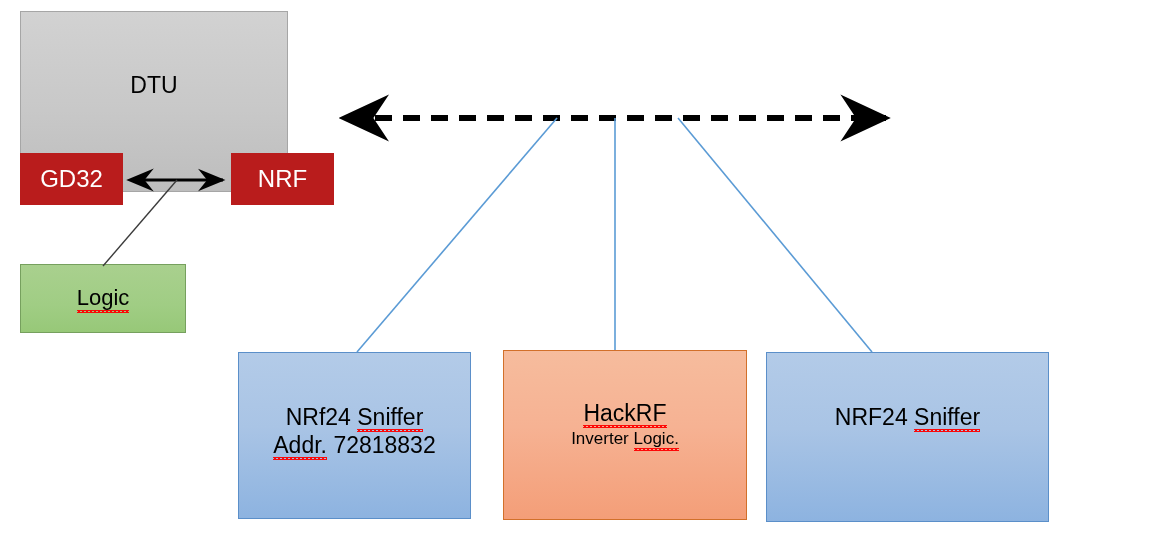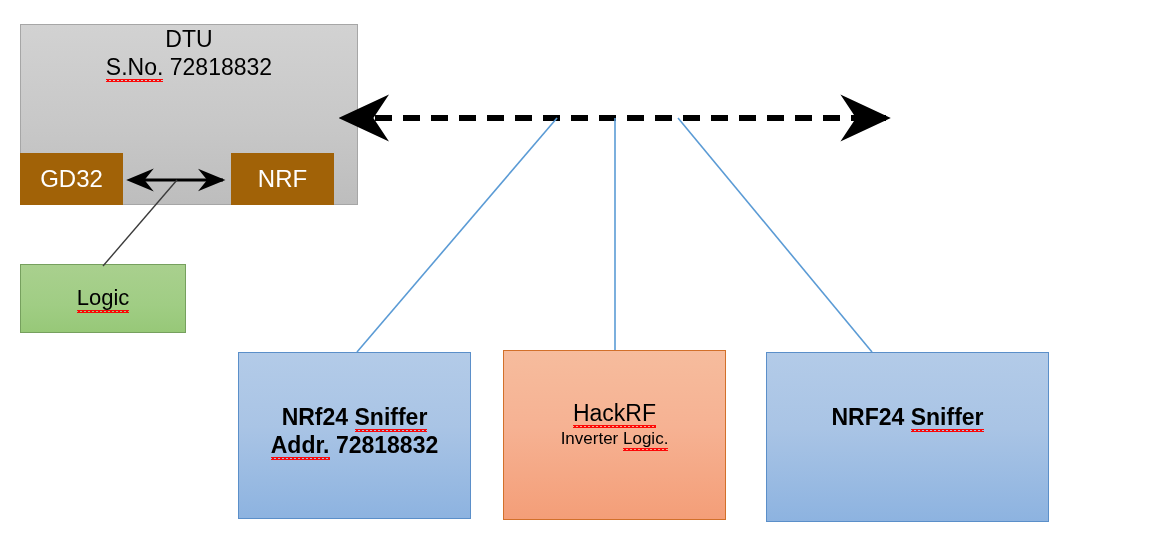--- a/index.html
+++ b/index.html
@@ -28,42 +28,43 @@
     line-height: 1.22;
   }
   
   .grey-box {
     background: linear-gradient(to bottom, #d2d2d2 0%, #c8c8c8 55%, #bdbdbd 100%);
     border: 1px solid #a6a6a6;
     color: #000000;
   }
   #dtu-box {
     left: 20px;
-    top: 24px;
-    width: 338px;
+    top: 11px;
+    width: 268px;
     height: 181px;
     justify-content: flex-start;
+    padding-top: 59px;
   }
   #inverter-box {
     left: 898px;
     top: 30px;
     width: 222px;
     height: 166px;
     justify-content: flex-start;
     padding-top: 53px;
   }
   .grey-box .line1 {
     font-size: 23px;
   }
   .grey-box .line2 {
     font-size: 23px;
   }
   
   .chip {
-    background: #a16207;
+    background: #b91c1c;
     color: #ffffff;
     font-size: 24px;
     border: none;
     top: 153px;
     height: 52px;
   }
   #gd32-box { left: 20px; width: 103px; }
   #nrf-box  { left: 231px; width: 103px; }
 
   
@@ -75,21 +76,20 @@
     background: linear-gradient(to bottom, #a9d08e 0%, #a0cd84 60%, #97c878 100%);
     border: 1px solid #76a05e;
     font-size: 22px;
     color: #000000;
   }
   
   .blue-box {
     background: linear-gradient(to bottom, #b3cbe8 0%, #a9c4e5 45%, #8db3e0 100%);
     border: 1px solid #5b8fc9;
     color: #000000;
-    font-weight: bold;
   }
   .orange-box {
     background: linear-gradient(to bottom, #f6bc9d 0%, #f6b293 45%, #f49e78 100%);
     border: 1px solid #d2702a;
     color: #000000;
   }
   #sniffer-left {
     left: 238px;
     top: 352px;
     width: 233px;
@@ -101,21 +101,21 @@
     left: 766px;
     top: 352px;
     width: 283px;
     height: 170px;
     justify-content: flex-start;
     padding-top: 50px;
   }
   #hackrf-box {
     left: 503px;
     top: 350px;
-    width: 223px;
+    width: 244px;
     height: 170px;
     justify-content: flex-start;
     padding-top: 48px;
   }
   .sniffer-l1, .sniffer-l2 { font-size: 23px; }
   .hackrf-title { font-size: 23px; margin-bottom: 2px; }
   .hackrf-l2, .hackrf-l3 { font-size: 17px; }
 
   
   .sq {
@@ -147,21 +147,20 @@
   }
   svg.overlay * { pointer-events: auto; }
 </style>
 </head>
 <body>
 
 <div id="canvas">
 
   <div class="node grey-box" id="dtu-box">
     <div class="line1">DTU</div>
-    <div class="line2"><span class="sq">S.No.</span> <span>72818832</span></div>
   </div>
 
   <div class="node chip" id="gd32-box">
     <div>GD32</div>
   </div>
   <div class="node" id="logic-box">
     <div><span class="sq">Logic</span></div>
   </div>
 
   <div class="node chip" id="nrf-box">

